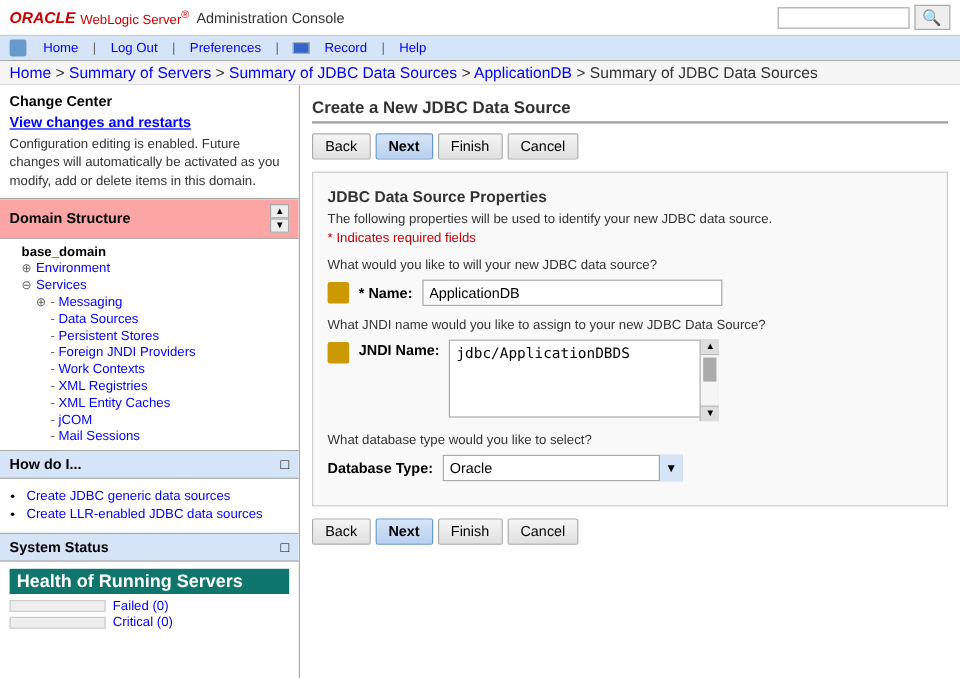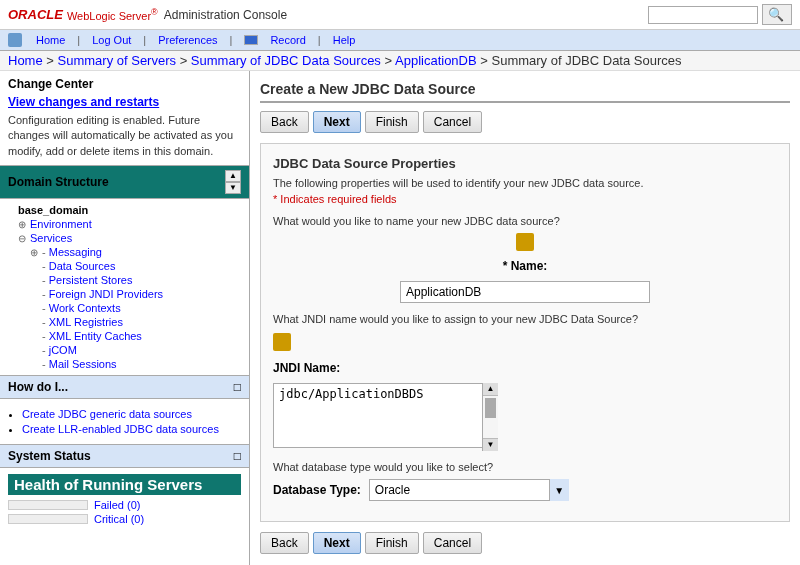--- a/index.html
+++ b/index.html
@@ -62,21 +62,21 @@
     .wizard-btn { padding: 3px 10px; border: 1px solid #aaa; background: linear-gradient(to bottom, #f5f5f5, #e0e0e0); cursor: pointer; font-size: 12px; border-radius: 2px; }
     .wizard-btn.active { background: linear-gradient(to bottom, #d6e4f7, #b8d0f0); border-color: #6699cc; font-weight: bold; }
 
     
     #form-section { border: 1px solid #ccc; padding: 10px; background: #f9f9f9; margin-bottom: 10px; }
     #form-title { font-size: 13px; font-weight: bold; color: #333; margin-bottom: 4px; }
     #form-subtitle { font-size: 11px; color: #333; margin-bottom: 4px; }
     #form-required { font-size: 11px; color: #c00; margin-bottom: 10px; }
     
     .form-question { font-size: 11px; color: #333; margin-bottom: 6px; margin-top: 10px; }
-    .form-field-row { display: flex; align-items: flex-start; gap: 8px; margin-bottom: 8px; flex-direction: column; }
+    .form-field-row { display: flex; align-items: flex-start; gap: 8px; margin-bottom: 8px; }
 
     
     #domain-tree::-webkit-scrollbar { width: 12px; }
     #domain-tree::-webkit-scrollbar-track { background: #f0f0f0; }
     #domain-tree::-webkit-scrollbar-thumb { background: #aaa; border: 1px solid #888; }
   </style>
 </head>
 <body>
 
 <div id="header">
@@ -123,21 +123,21 @@
 
   <div id="sidebar">
 
     <div id="change-center">
       <div id="change-center-title">Change Center</div>
       <a id="view-changes-link" style="color:#00f;font-size:12px;text-decoration:underline;cursor:pointer;display:block;margin-bottom:4px;font-weight:bold;">View changes and restarts</a>
       <p style="font-size:11px;color:#333;line-height:1.4;">Configuration editing is enabled. Future changes will automatically be activated as you modify, add or delete items in this domain.</p>
     </div>
 
     <div id="domain-structure" style="border-bottom:1px solid #aaa; overflow:hidden; display:flex; flex-direction:column; max-height:210px;">
-      <div id="domain-structure-header" style="background:#0f766e;font-weight:bold;font-size:12px;padding:4px 8px;border-bottom:1px solid #aaa;display:flex;justify-content:space-between;align-items:center;">
+      <div id="domain-structure-header" style="background:#fca5a5;font-weight:bold;font-size:12px;padding:4px 8px;border-bottom:1px solid #aaa;display:flex;justify-content:space-between;align-items:center;">
         <span>Domain Structure</span>
         <div style="display:flex;flex-direction:column;gap:0;">
           <div style="background:#eee;border:1px solid #aaa;text-align:center;cursor:pointer;font-size:8px;padding:1px 3px;line-height:1;">▲</div>
           <div style="background:#eee;border:1px solid #aaa;text-align:center;cursor:pointer;font-size:8px;padding:1px 3px;line-height:1;">▼</div>
         </div>
       </div>
       <div id="domain-tree" style="flex:1;overflow-y:auto;padding:4px 0;font-size:11px;">
 
       <div class="tree-item" style="padding-left: 6px; padding-top: 1px; padding-bottom: 1px; cursor: default;"><span style="display: inline-block; width: 12px;"></span><span style="font-weight: bold;">base_domain</span></div>
           <div class="tree-item" style="padding-left: 18px; padding-top: 1px; padding-bottom: 1px; cursor: pointer;"><span style="display: inline-block; width: 12px; font-size: 10px; color: rgb(102, 102, 102);">⊕</span><span style="color: rgb(0, 0, 255); cursor: pointer;">Environment</span></div>
@@ -199,21 +199,21 @@
       <button class="wizard-btn active">Next</button>
       <button class="wizard-btn">Finish</button>
       <button class="wizard-btn">Cancel</button>
     </div>
 
     <div id="form-section" style="border:1px solid #ccc;padding:12px;background:#f9f9f9;margin-bottom:10px;">
       <div id="form-title" style="font-size:13px;font-weight:bold;color:#333;margin-bottom:6px;">JDBC Data Source Properties</div>
       <div id="form-subtitle" style="font-size:11px;color:#333;margin-bottom:4px;">The following properties will be used to identify your new JDBC data source.</div>
       <div id="form-required" style="font-size:11px;color:#c00;margin-bottom:10px;">* Indicates required fields</div>
 
-      <div class="form-question" style="font-size:11px;color:#333;margin-bottom:6px;margin-top:10px;">What would you like to name your new JDBC data source?</div>
+      <div class="form-question" style="font-size:11px;color:#333;margin-bottom:6px;margin-top:10px;">What would you like to will your new JDBC data source?</div>
       <div class="form-field-row" style="display:flex;align-items:center;gap:8px;margin-bottom:8px;">
         <span style="width:18px;height:18px;background:#cc9900;border-radius:2px;display:inline-block;flex-shrink:0;"></span>
         <label style="font-size:12px;font-weight:bold;display:flex;align-items:center;gap:2px;white-space:nowrap;">
           <span>* Name:</span>
         </label>
         <input type="text" style="border: 1px solid rgb(170, 170, 170); padding: 3px 5px; font-size: 12px; width: 250px;" value="ApplicationDB">
       </div>
 
       <div class="form-question" style="font-size:11px;color:#333;margin-bottom:6px;margin-top:10px;">What JNDI name would you like to assign to your new JDBC Data Source?</div>
       <div class="form-field-row" style="display:flex;align-items:flex-start;gap:8px;margin-bottom:8px;">

